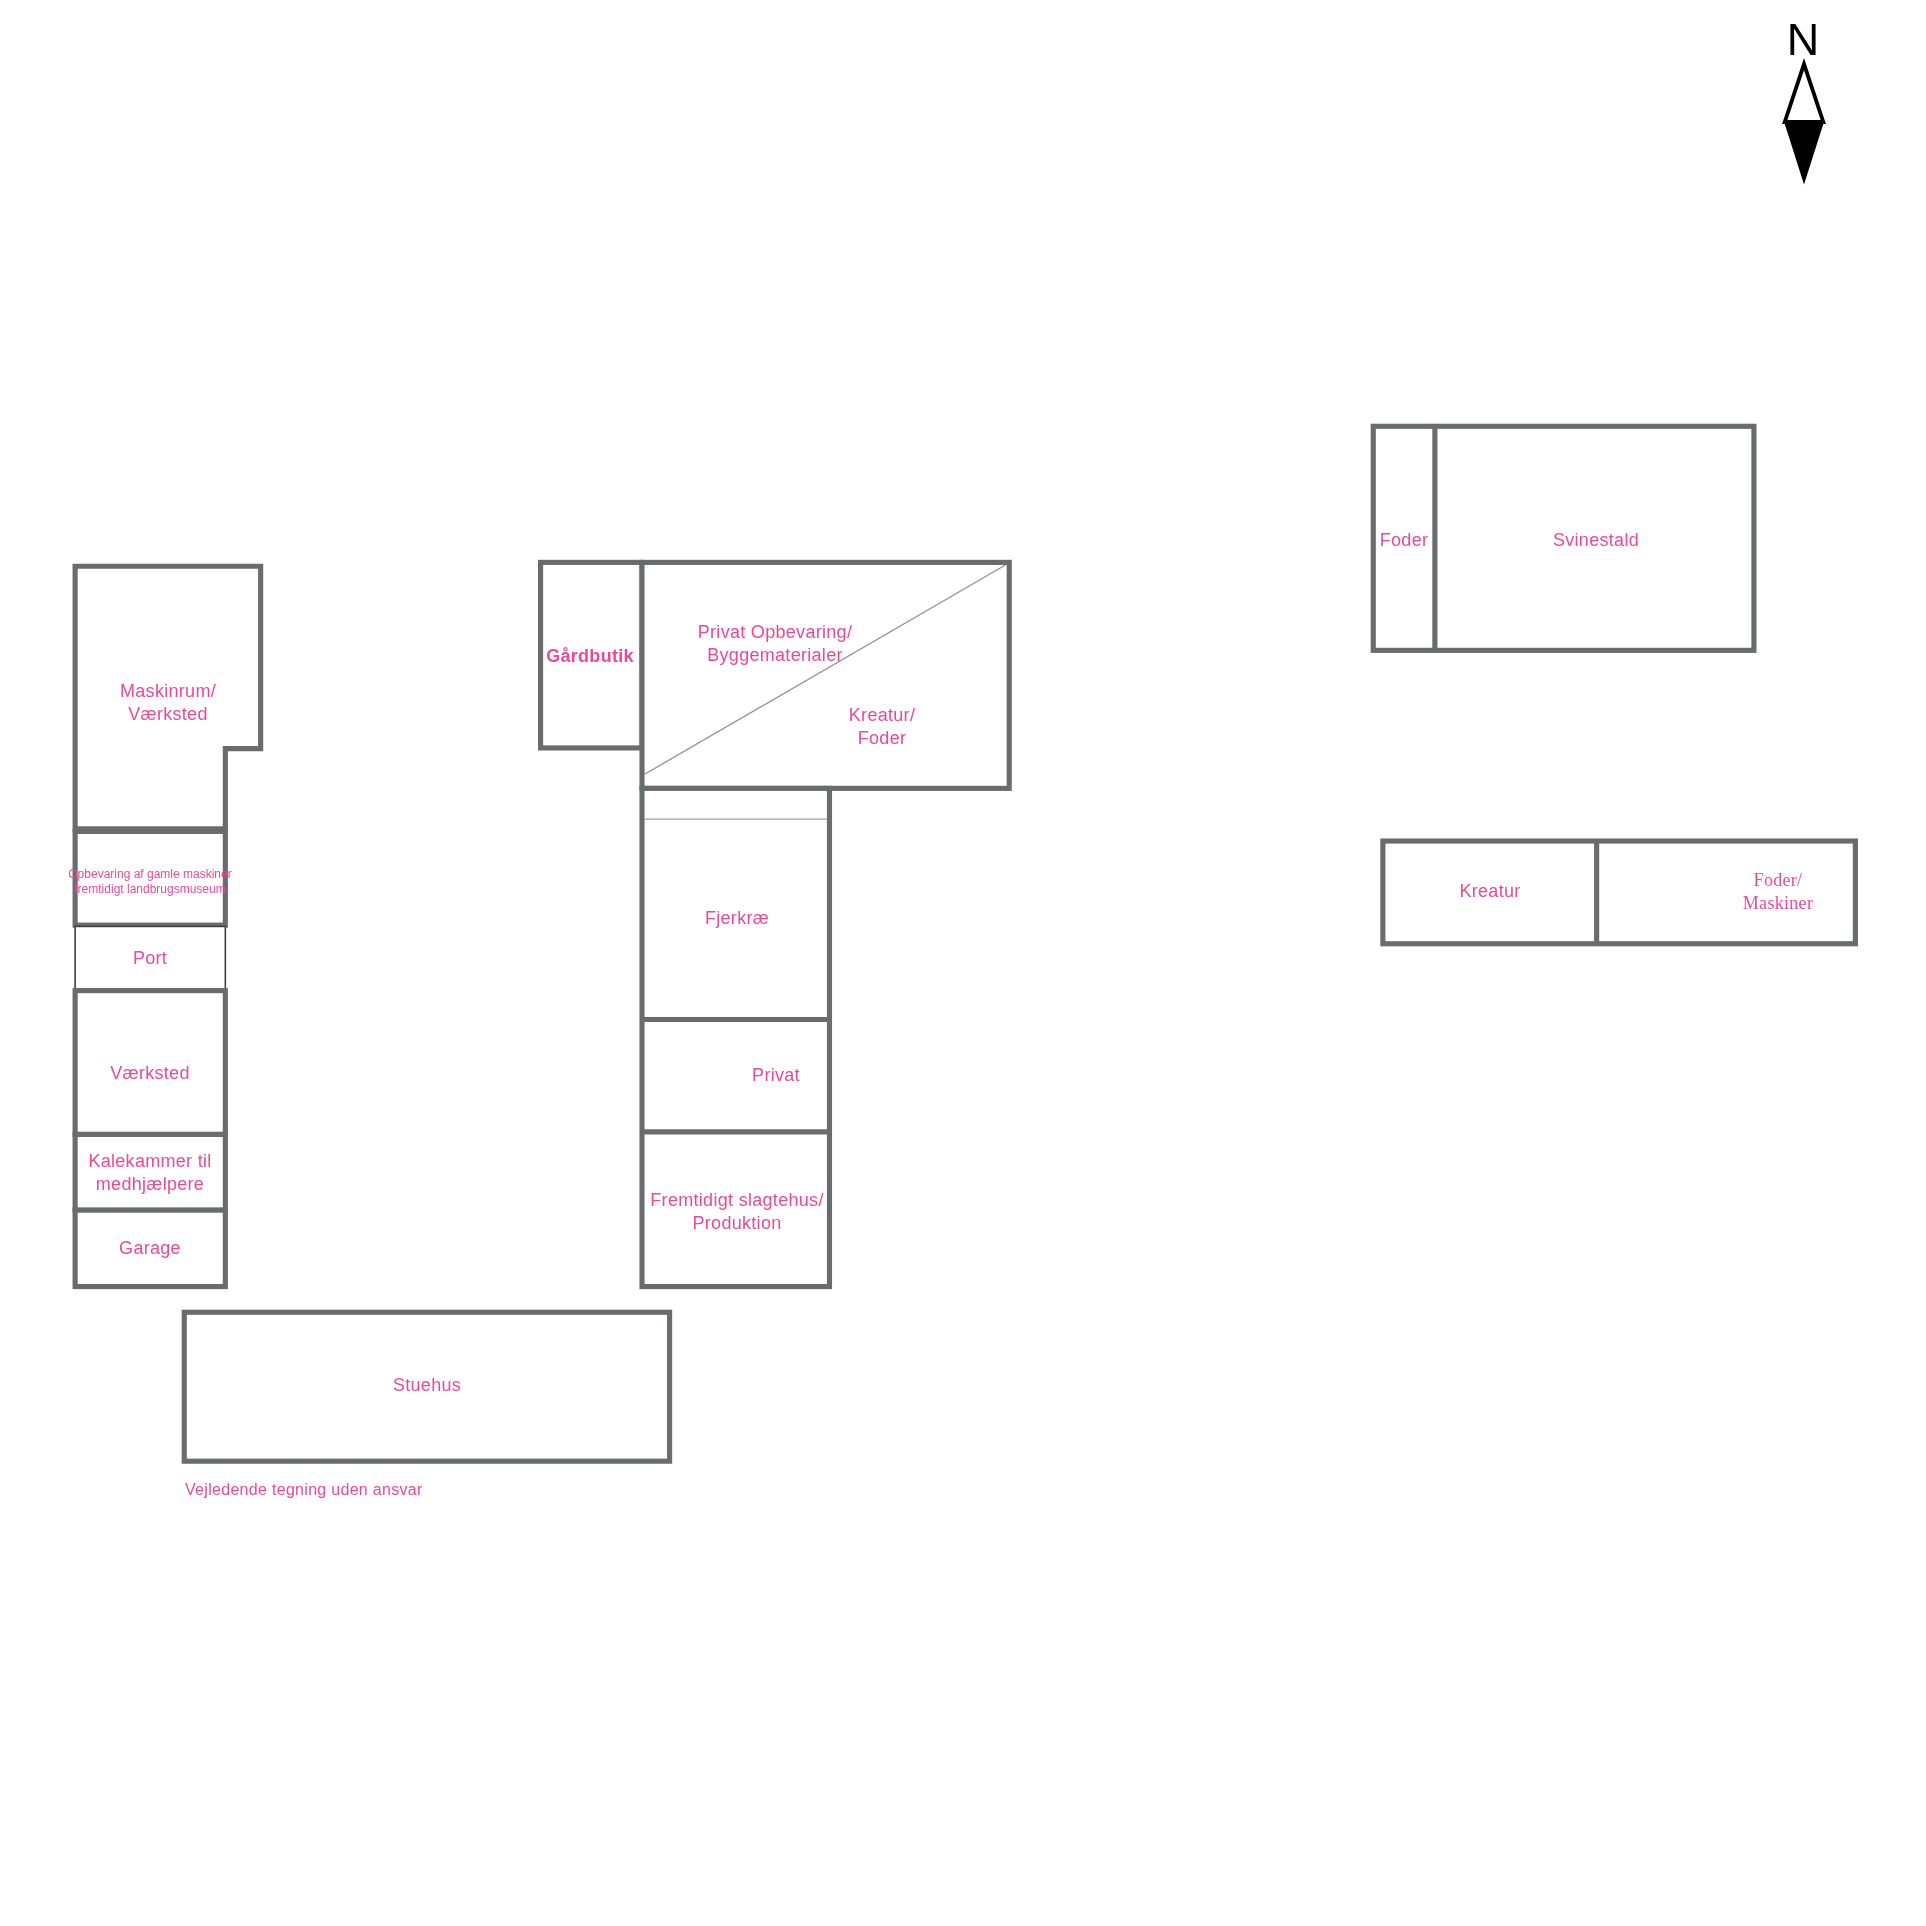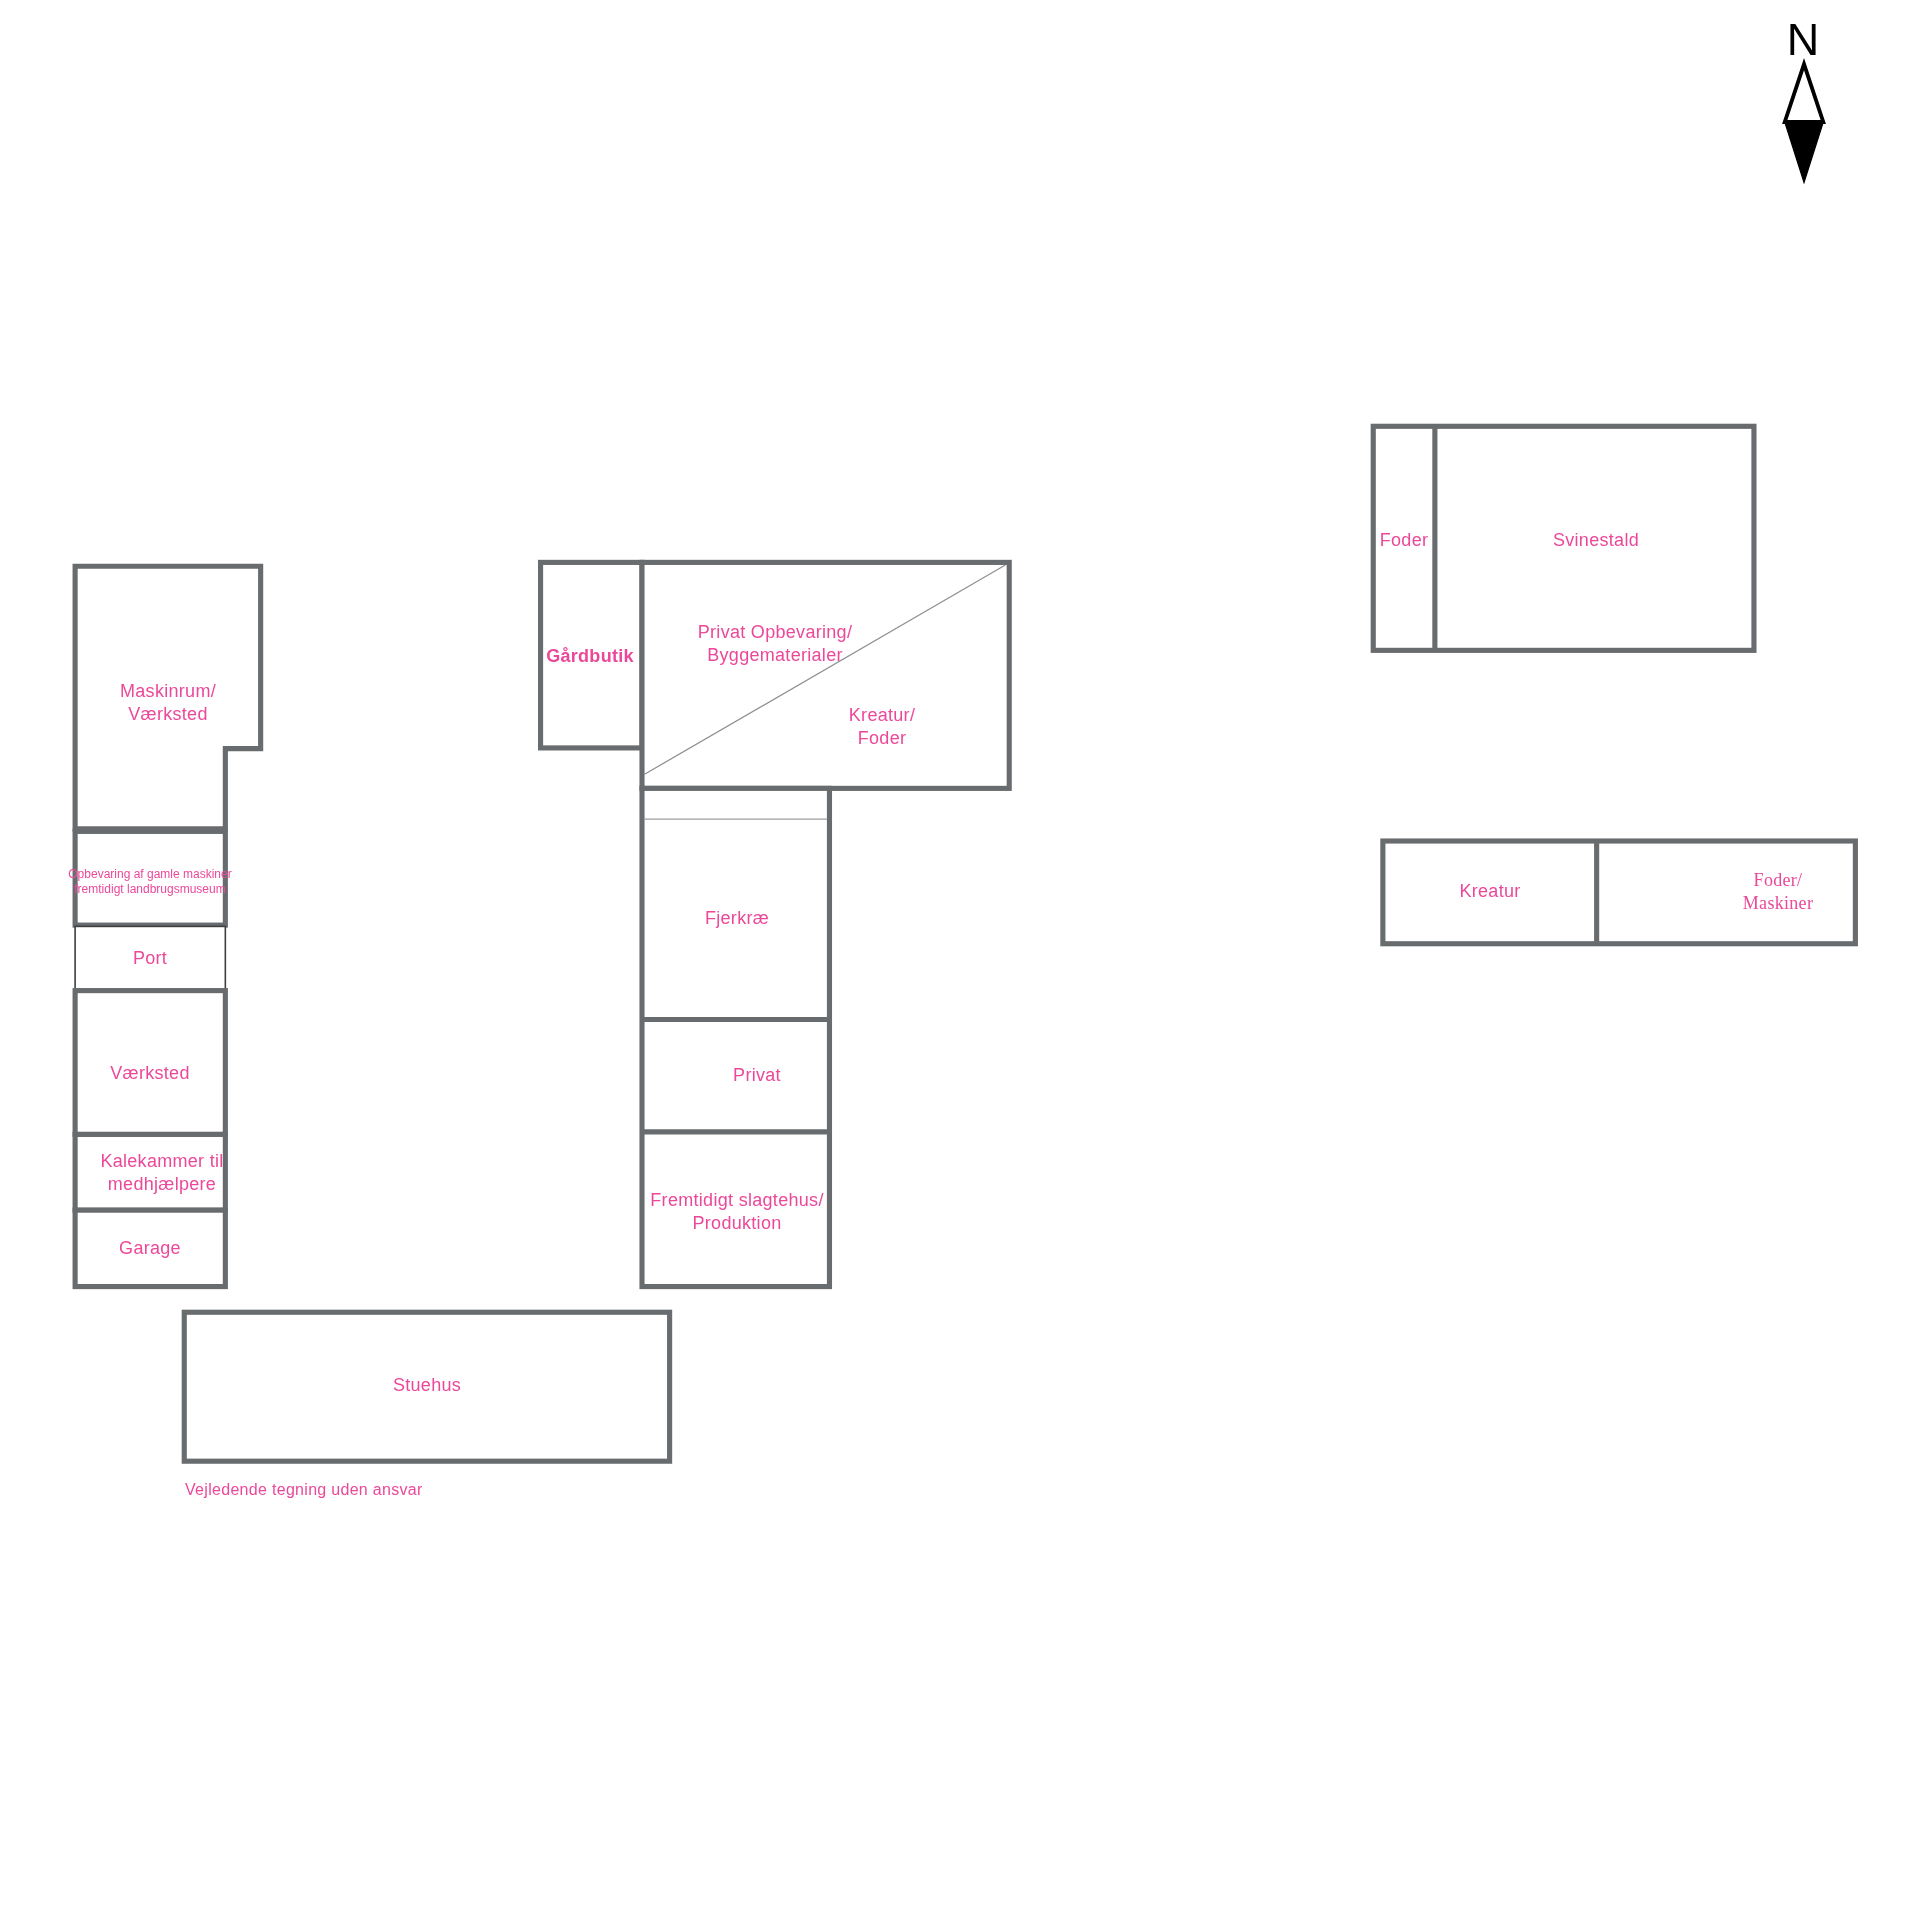--- a/index.html
+++ b/index.html
@@ -80,33 +80,33 @@
     <polygon points="2810,100 2840,190 2780,190" fill="#ffffff" stroke="#000000" stroke-width="6"></polygon>
     <polygon points="2780,190 2840,190 2810,284" fill="#000000" stroke="#000000" stroke-width="2"></polygon>
   </svg>
 
   <div class="label" style="left:168px; top:679px;margin-top:24px;">Maskinrum/
 Værksted</div>
   <div class="label small" style="left:150px; top:882px;">Opbevaring af gamle maskiner
 fremtidigt landbrugsmuseum</div>
   <div class="label" style="left:150px; top:959px;">Port</div>
   <div class="label" style="left:150px; top:1074px;">Værksted</div>
-  <div class="label" style="left:150px; top:1173px;margin-left:12px;">Kalekammer til
+  <div class="label" style="left:150px; top:1173px;">Kalekammer til
 medhjælpere</div>
   <div class="label" style="left:150px; top:1249px;">Garage</div>
 
   <div class="label" style="left:427px; top:1386px;">Stuehus</div>
 
   <div class="label" style="left:590px; top:657px;font-weight:bold;">Gårdbutik</div>
   <div class="label" style="left:775px; top:619px;margin-top:25px;">Privat Opbevaring/
 Byggematerialer</div>
   <div class="label" style="left:882px; top:727px;">Kreatur/
 Foder</div>
   <div class="label" style="left:737px; top:919px;">Fjerkræ</div>
-  <div class="label" style="left:757px; top:1076px;">Privat</div>
+  <div class="label" style="left:776px; top:1076px;">Privat</div>
   <div class="label" style="left:737px; top:1212px;">Fremtidigt slagtehus/
 Produktion</div>
 
   <div class="label" style="left:1404px; top:541px;">Foder</div>
   <div class="label" style="left:1596px; top:541px;">Svinestald</div>
 
   <div class="label" style="left:1490px; top:892px;">Kreatur</div>
   <div class="label" style="left:1778px; top:892px;font-family:Liberation Serif, serif;">Foder/
 Maskiner</div>
 

